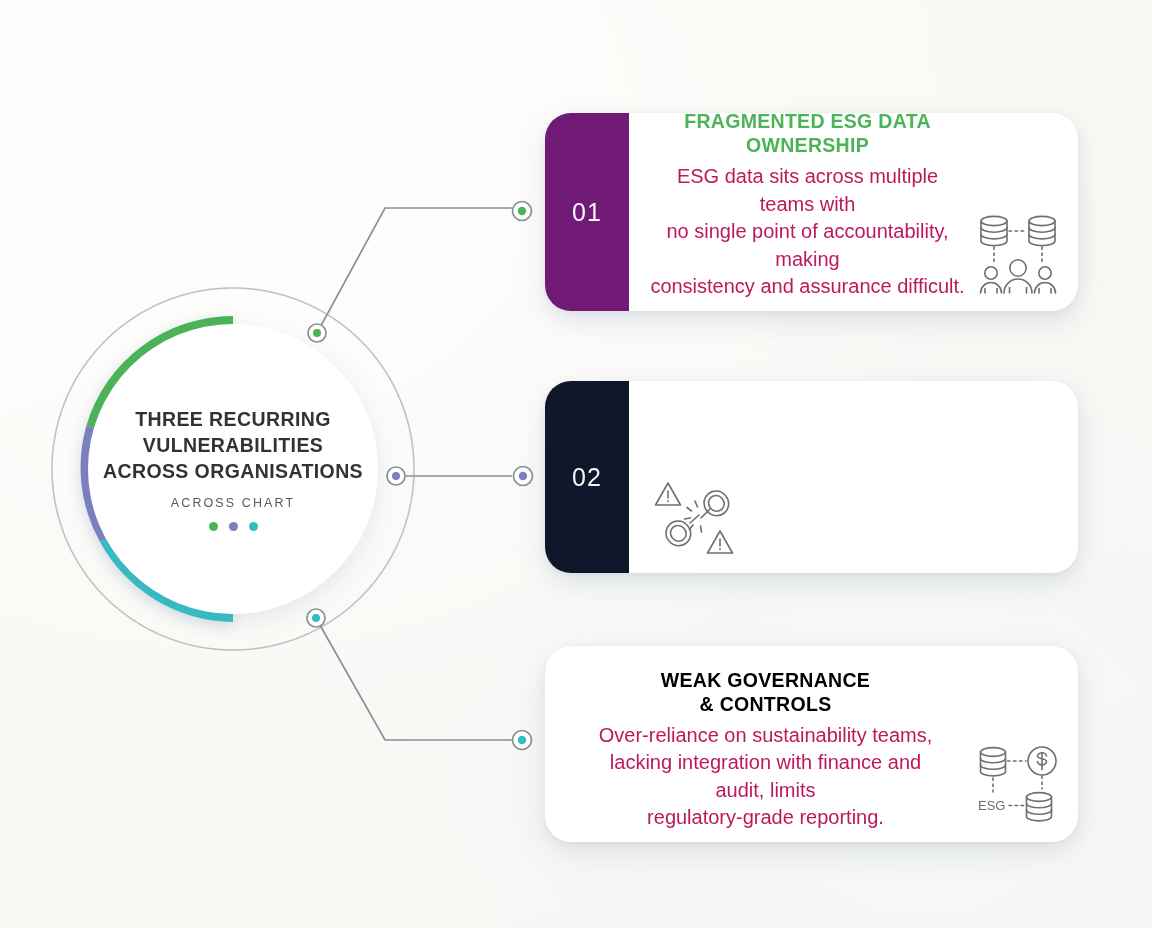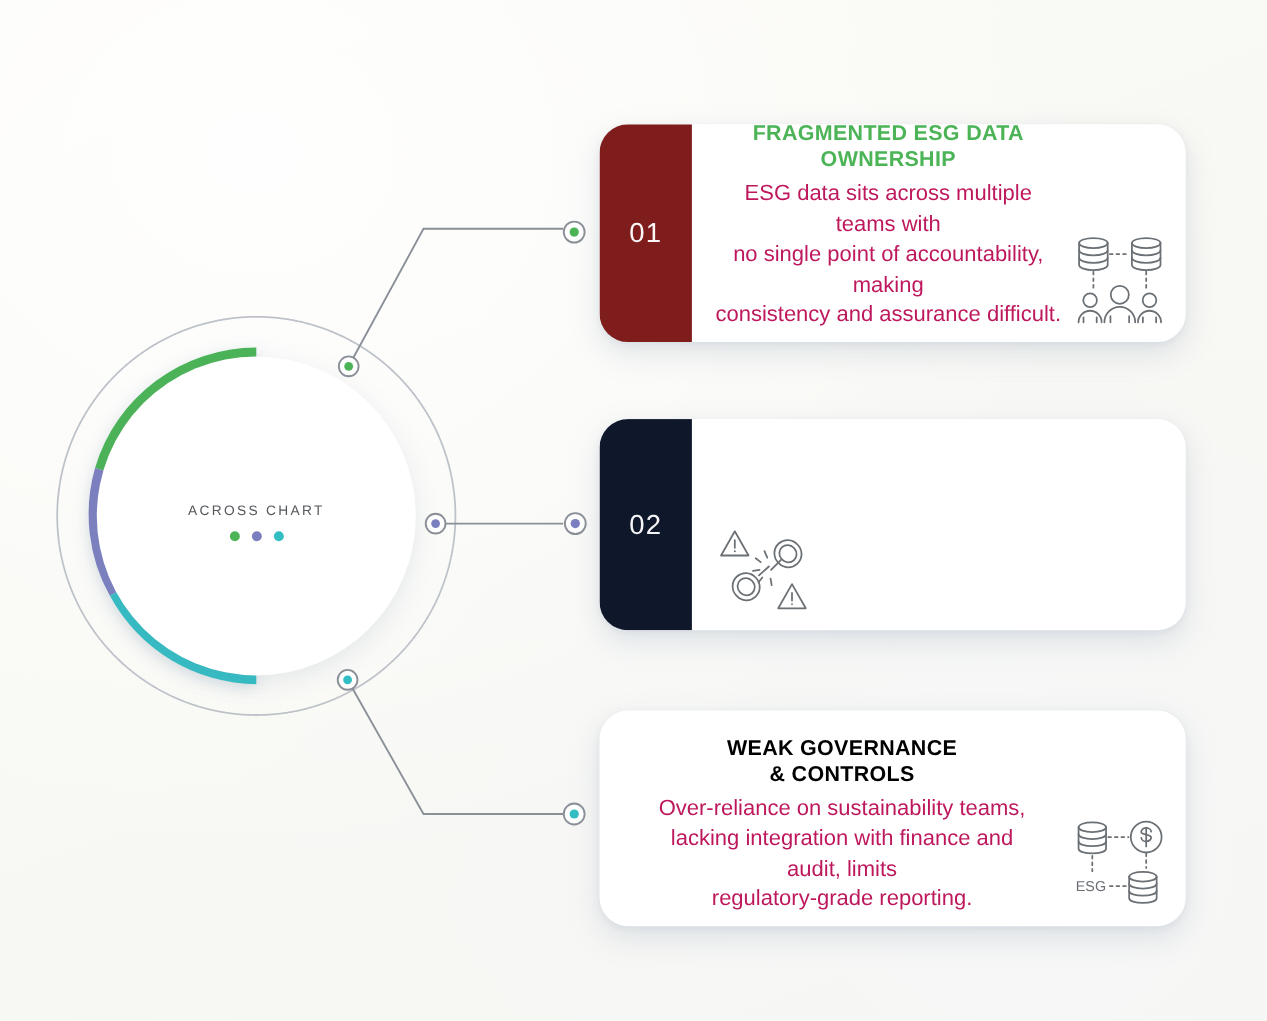--- a/index.html
+++ b/index.html
@@ -214,31 +214,34 @@
 
         <path fill="#4cb457" d="M 0,-153 A 153,153 0 0,0 -146.6,-43.6 L -117.2,-34.8 A 122,122 0 0,1 0,-122 Z"></path>
 
         <path fill="#7b7fc0" d="M -146.6,-43.6 A 153,153 0 0,0 -133.1,72.7 L -106.1,58.0 A 122,122 0 0,1 -117.2,-34.8 Z"></path>
 
         <path fill="#33bec4" d="M -133.1,72.7 A 153,153 0 0,0 0,153 L 0,122 A 122,122 0 0,1 -106.1,58.0 Z"></path>
       </g>
     </svg>
 
     <div class="donut-center">
+      <div class="donut-title">THREE RECURRING
+VULNERABILITIES
+ACROSS ORGANISATIONS</div>
       <div class="donut-sub">ACROSS CHART</div>
       <div class="donut-dots">
         <i style="background:#4cb457"></i>
         <i style="background:#7b7fc0"></i>
         <i style="background:#33bec4"></i>
       </div>
     </div>
   </div>
 
   <div class="card" id="card-1">
-    <div class="card-accent" style="background:#7f1d1d">
+    <div class="card-accent" style="background:#701a75">
       <span class="card-number">01</span>
     </div>
     <div class="card-body">
       <div class="card-text">
         <div class="card-title" style="color:#4cb457">FRAGMENTED ESG DATA
 OWNERSHIP</div>
         <div class="card-desc">ESG data sits across multiple teams with
 no single point of accountability, making
 consistency and assurance difficult.</div>
       </div>

